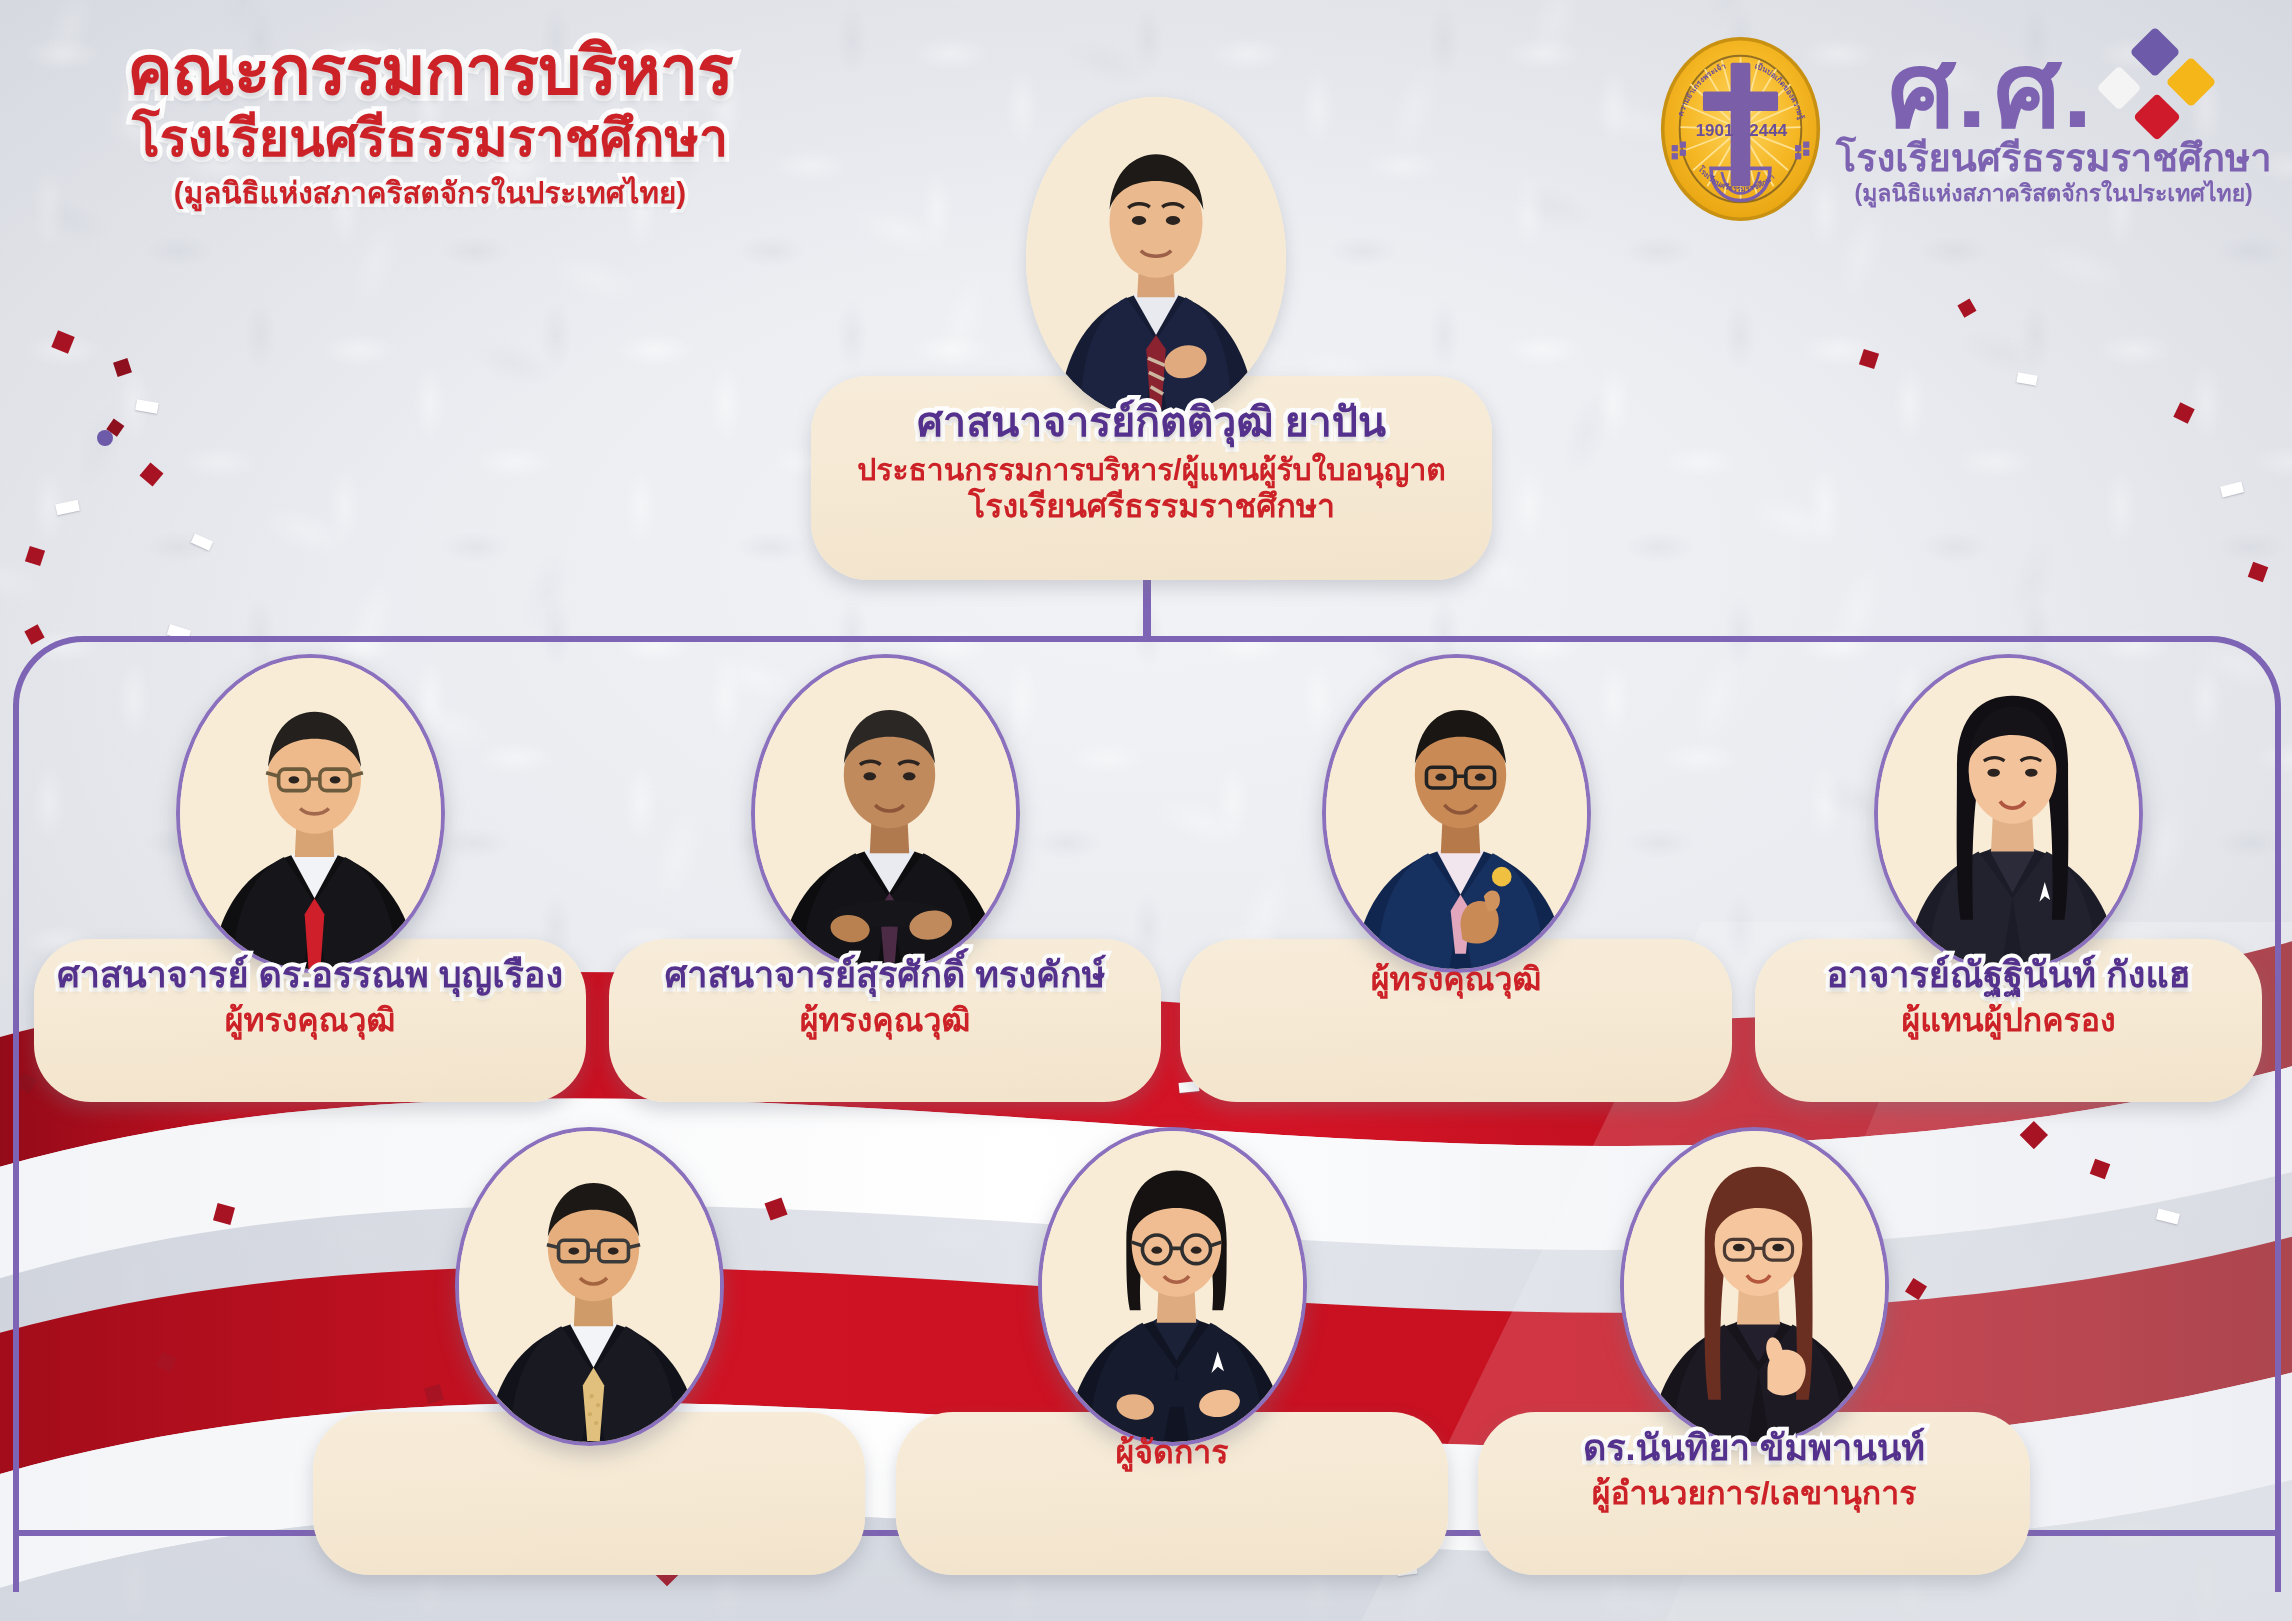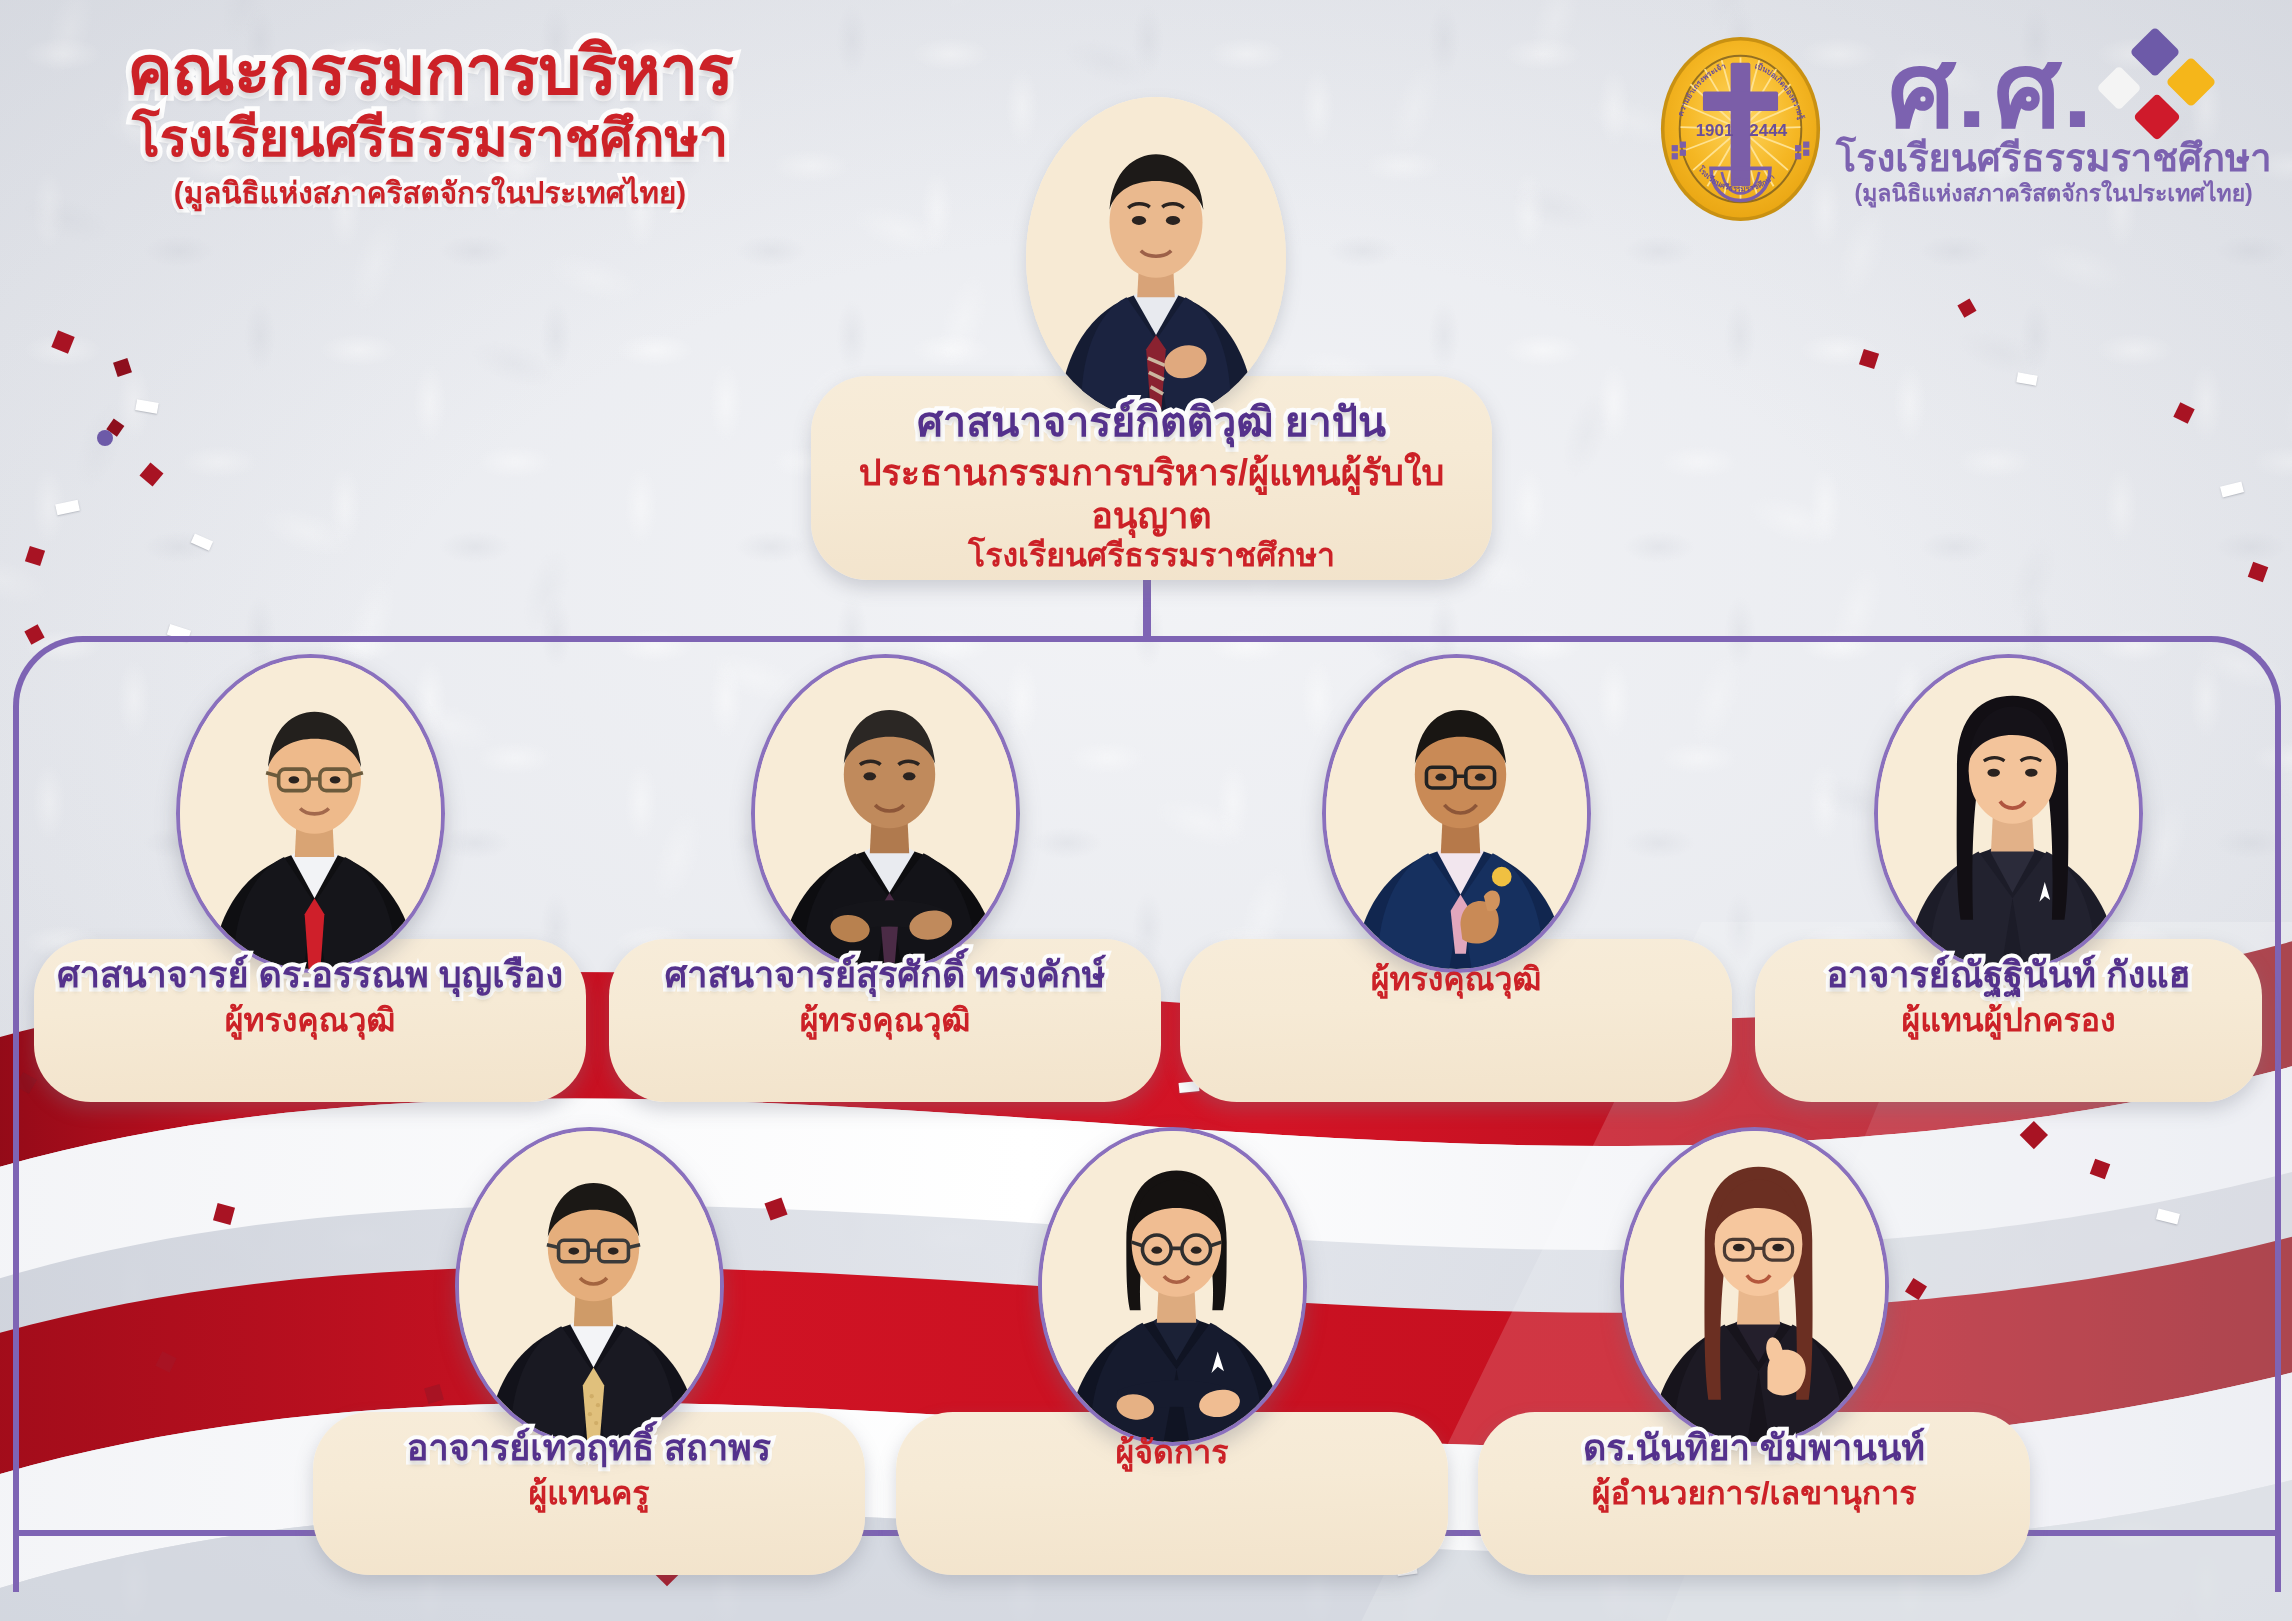--- a/index.html
+++ b/index.html
@@ -127,21 +127,21 @@
   .pname{
     font-size:36px; font-weight:bold; color:#54318c; line-height:1.12;
     -webkit-text-stroke:8px #fdfdfd; paint-order:stroke fill;
     text-shadow:0 3.6px 4.5px rgba(140,134,120,.35);
   }
   .prole{
     font-size:32px; font-weight:bold; color:#cc2127; line-height:1.18; margin-top:6.3px;
   }
   
   .pname.lg{ font-size:41px; -webkit-text-stroke:9px #fdfdfd; }
-  .prole.lg{ font-size:36px; }
+  .prole.lg{ font-size:30px; }
   .psub{ font-size:32px; font-weight:bold; color:#cc2127; line-height:1.15; }
 </style>
 </head>
 <body>
 
 <div id="stage">
 
   <div class="petal-layer"></div>
   <div class="petal-layer b"></div>
   <div class="vignette"></div>
@@ -510,24 +510,20 @@
           <rect x="156" y="122" width="33" height="24" rx="6"></rect>
           <line x1="144" y1="133" x2="156" y2="133"></line>
           <line x1="111" y1="130" x2="98" y2="127"></line>
           <line x1="189" y1="130" x2="202" y2="127"></line>
         </g>
         <ellipse cx="128" cy="134" rx="6" ry="4" fill="#2a2320"></ellipse>
         <ellipse cx="172" cy="134" rx="6" ry="4" fill="#2a2320"></ellipse>
         <path d="M135,164 C143,173 157,173 165,164" stroke="#a3643f" stroke-width="4" fill="none"></path>
       </svg>
     </div>
-    <div class="ptxt" style="top:301px;">
-      <div class="pname">อาจารย์เทวฤทธิ์ สถาพร</div>
-      <div class="prole">ผู้แทนครู</div>
-    </div>
   </div>
 
   <div class="person" style="left:896px; top:1127px; width:552px; height:448px;">
     <div class="plate" style="left:0; top:285px; width:552px; height:163px;"></div>
     <div class="oval-wrap" style="left:142px; top:0; width:269px; height:319px;">
       <svg viewBox="0 0 300 356" width="269" height="319">
         <rect width="300" height="356" fill="#f8ecd7"></rect>
         <path d="M26,356 C32,264 78,226 124,212 L176,212 C222,226 268,266 274,356 Z" fill="#101423"></path>
         <path d="M112,214 L150,266 L134,356 L54,356 C50,280 78,230 112,214 Z" fill="#161b2e"></path>
         <path d="M188,214 L150,266 L166,356 L246,356 C250,280 222,230 188,214 Z" fill="#161b2e"></path>

